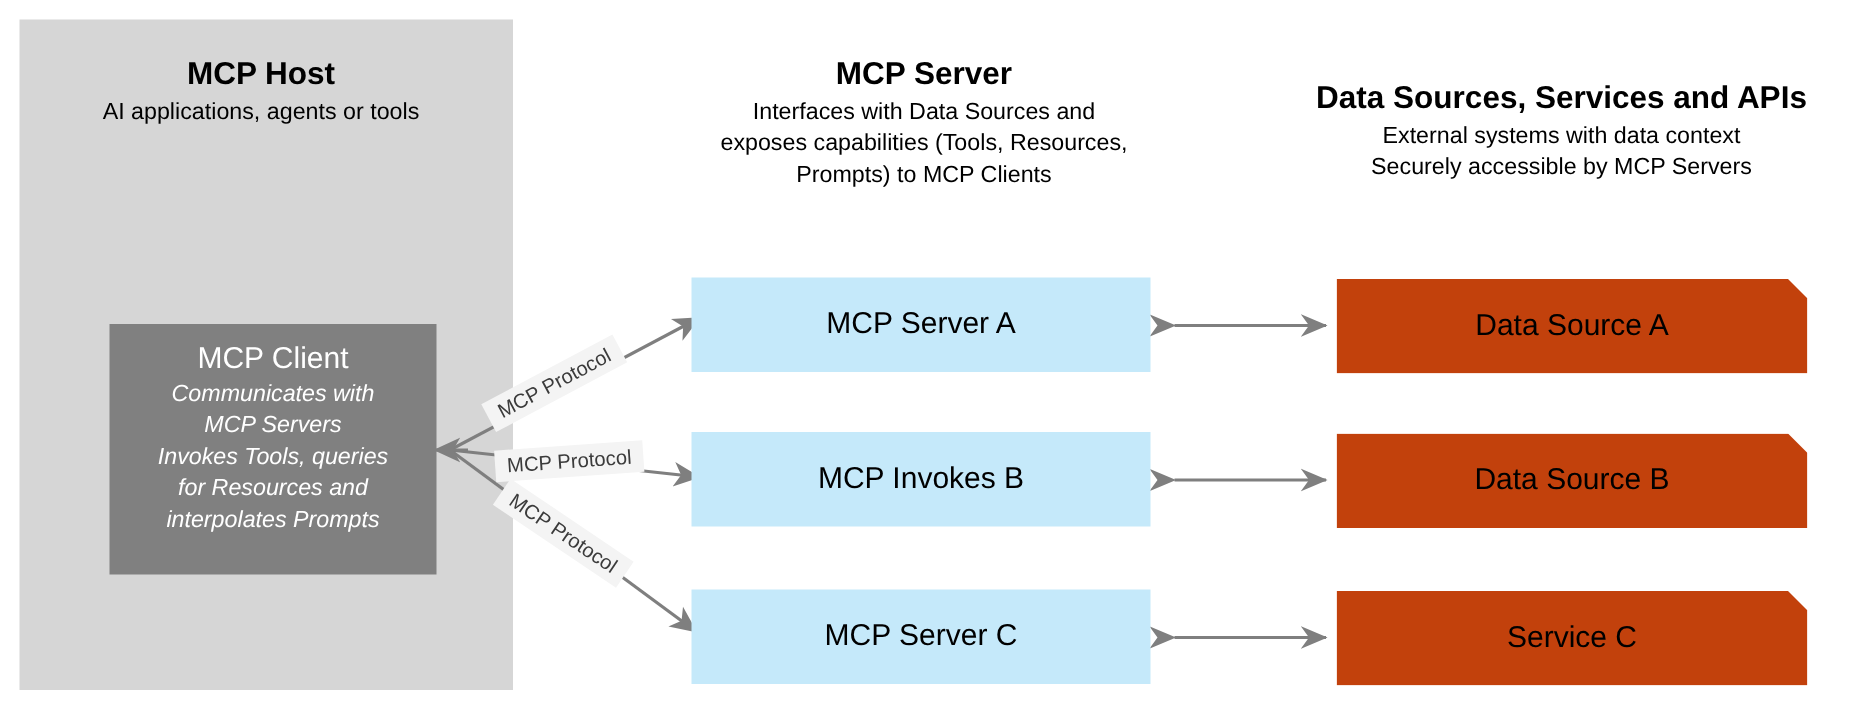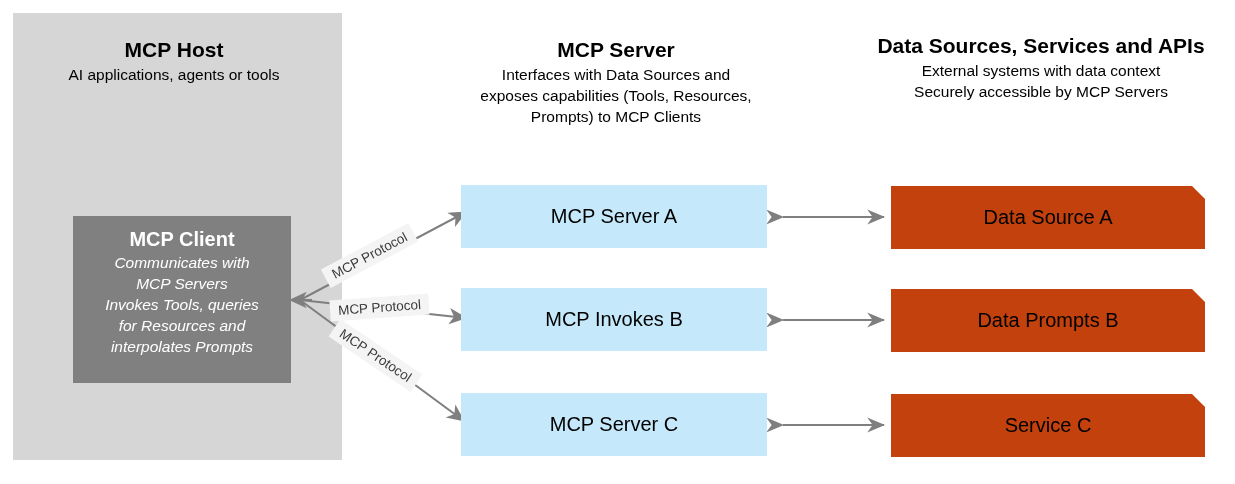--- a/index.html
+++ b/index.html
@@ -39,40 +39,40 @@
     white-space: nowrap;
   }
   .col-sub {
     font-size: 15.5px;
     color: #000000;
     line-height: 21px;
   }
 
   #host-header   { left: 13px;  top: 36px; width: 322px; }
   #server-header { left: 455px; top: 36px; width: 322px; }
-  #ds-header     { left: 855px; top: 32px; width: 372px; }
+  #ds-header     { left: 855px; top: 52px; width: 372px; }
 
   
   .client-box {
     position: absolute;
     left: 73px;
     top: 216px;
     width: 218px;
     height: 167px;
     background: #808080;
     display: flex;
     flex-direction: column;
     align-items: center;
     justify-content: flex-start;
     padding-top: 10px;
     box-sizing: border-box;
   }
   .client-title {
     font-size: 20px;
-    font-weight: bold;
+    font-weight: normal;
     color: #ffffff;
     line-height: 26px;
   }
   .client-sub {
     font-size: 15.5px;
     font-style: italic;
     color: #ffffff;
     line-height: 21px;
     text-align: center;
     width: 100%;
@@ -222,19 +222,19 @@
     <span class="server-label">MCP Invokes B</span>
   </div>
   <div id="server-c" class="server-box">
     <span class="server-label">MCP Server C</span>
   </div>
 
   <div id="ds-a" class="ds-box">
     <span class="ds-label">Data Source A</span>
   </div>
   <div id="ds-b" class="ds-box">
-    <span class="ds-label">Data Prompts B</span>
+    <span class="ds-label">Data Source B</span>
   </div>
   <div id="ds-c" class="ds-box">
     <span class="ds-label">Service C</span>
   </div>
 
 </div>
 
 </body></html>

